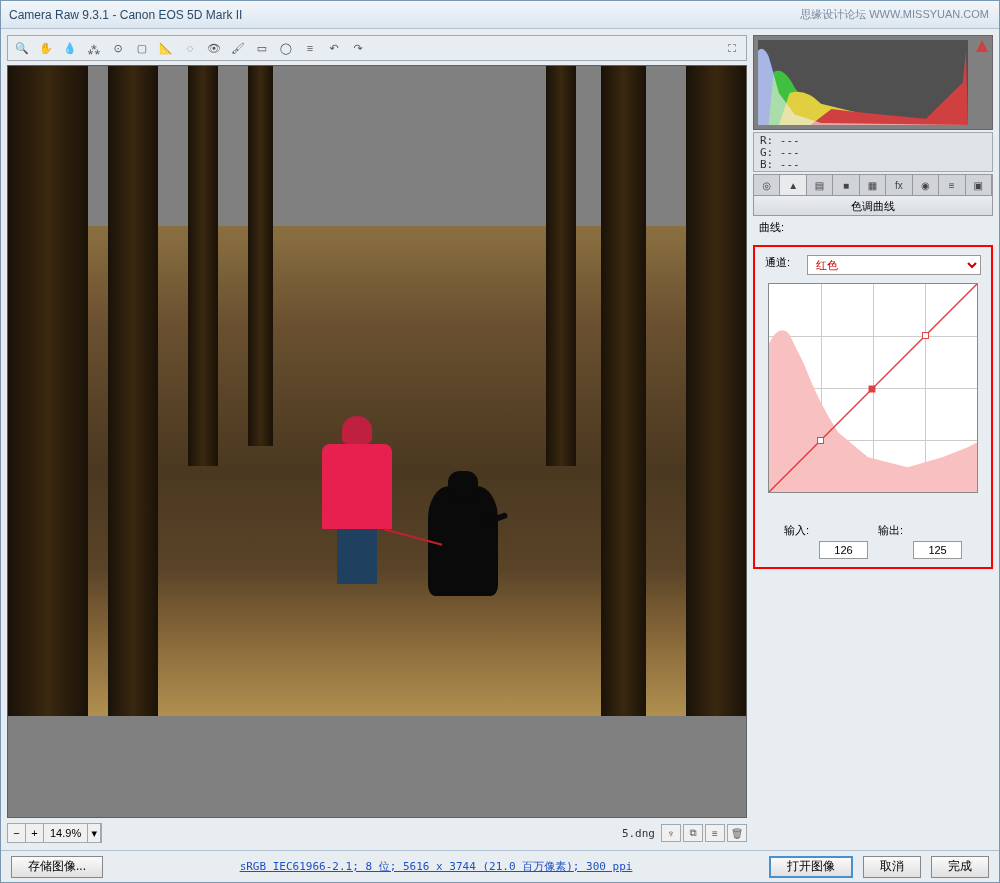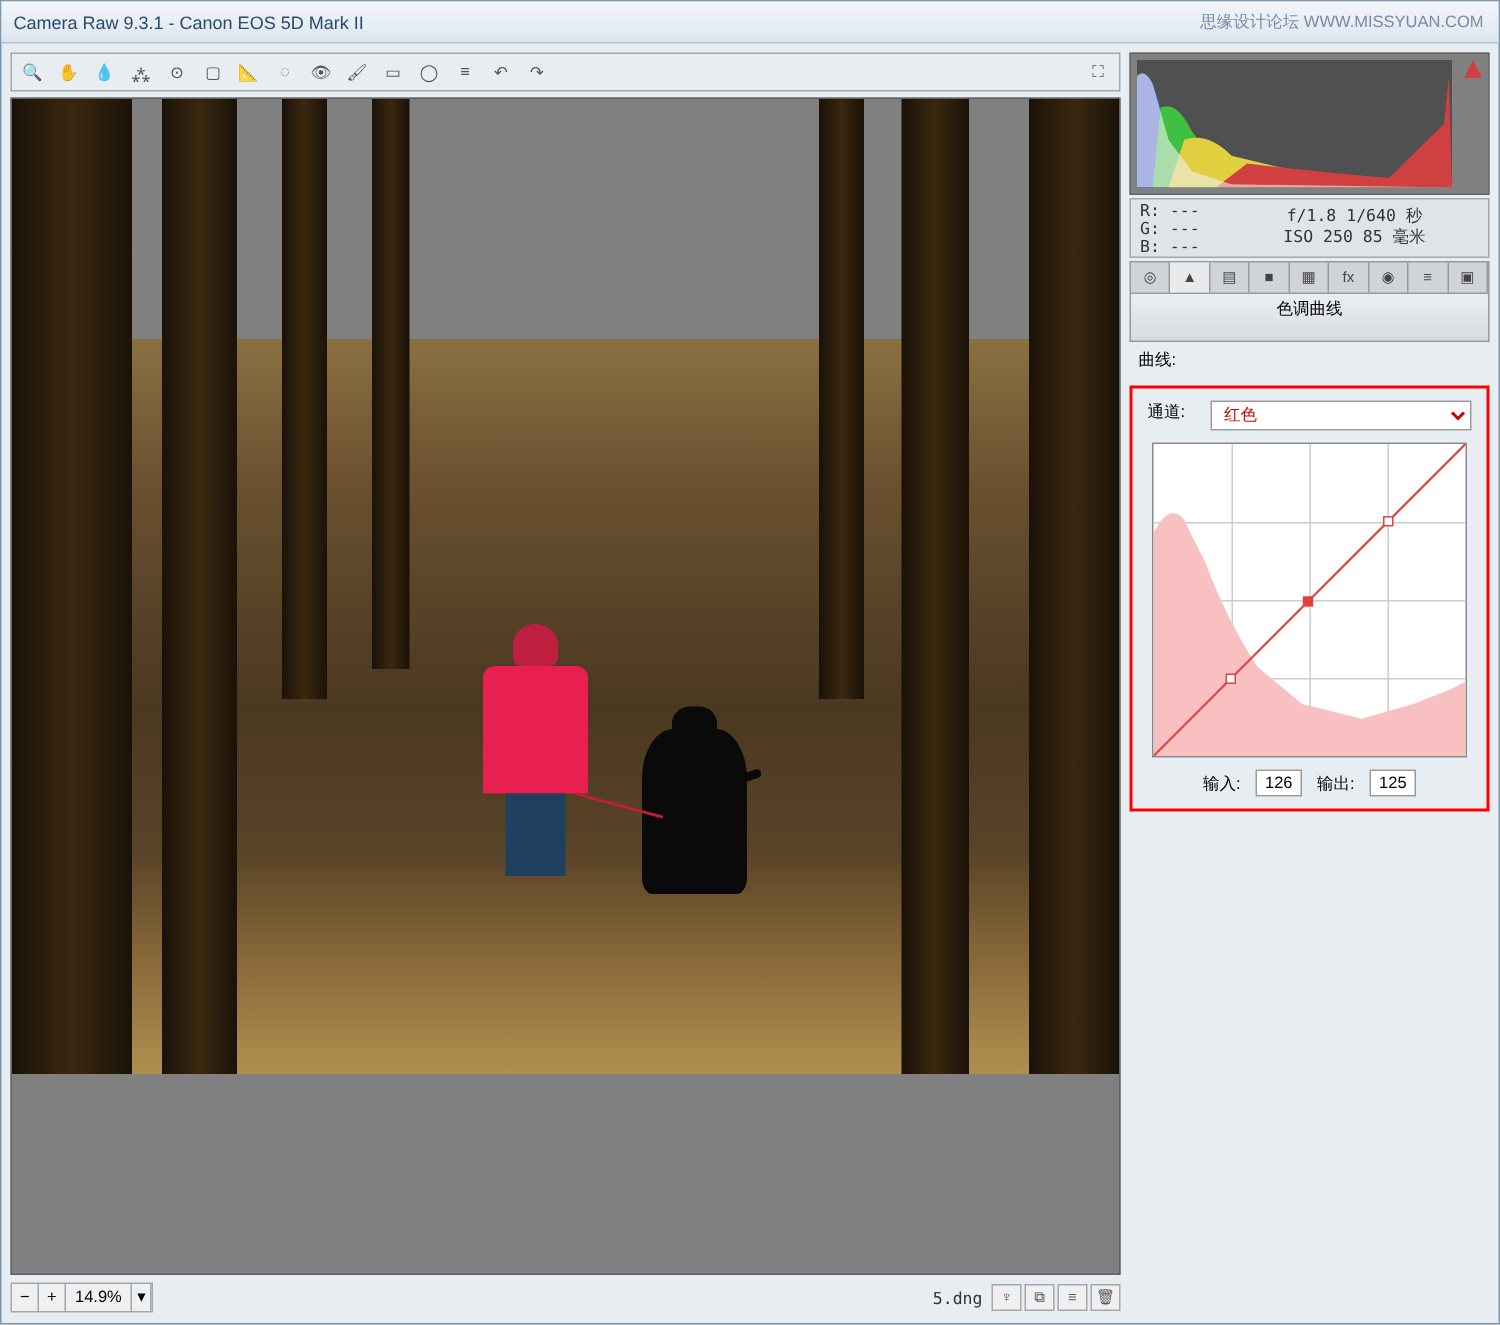--- a/index.html
+++ b/index.html
@@ -30,36 +30,36 @@
 .footer .btn.save { float:left; }
 .footer .fspacer { flex: 1; }
 .histo-panel { height: 95px; border: 1px solid #666; background: #808080; position: relative; margin-bottom: 2px; }
 .histo-inner { position: absolute; inset: 4px 24px 4px 4px; background: #505050; }
 .histo-info { height: 40px; background: #e0e4e8; border: 1px solid #a0a8b0; margin-bottom: 2px; display: flex; font-family: monospace; font-size: 11px; color: #333; }
 .histo-rgb { width: 60px; padding: 2px 6px; line-height: 12px; }
 .histo-exif { flex: 1; text-align: center; padding: 4px 0; line-height: 14px; }
 .panel-tabs { height: 22px; background: #d0d4d8; border: 1px solid #999; display: flex; }
 .ptab { width: 27px; height: 20px; border-right: 1px solid #999; display: flex; align-items: center; justify-content: center; cursor: pointer; font-size: 10px; color: #444; }
 .ptab.active { background: #e8eaec; }
-.panel-title { height: 32px; background: linear-gradient(#eaeef2,#d8dce0); border: 1px solid #999; border-top: none; text-align: center; line-height: 20px; font-size: 11px; }
+.panel-title { height: 20px; background: linear-gradient(#eaeef2,#d8dce0); border: 1px solid #999; border-top: none; text-align: center; line-height: 20px; font-size: 11px; }
 .sub-tabs { height: 22px; display: flex; border-bottom: 1px solid #999; margin-top: 2px; }
 .stab { padding: 2px 10px; border: 1px solid #999; border-bottom: none; background: #d8dce0; margin-right: 2px; cursor: pointer; border-radius: 3px 3px 0 0; }
 .stab.active { background: #f0f2f5; }
 .field-row { display: flex; align-items: flex-start; padding: 4px 6px; gap: 6px; }
 .field-row label { width: 36px; }
 .field-row select { flex: 1; height: 20px; border: 1px solid #999; background: #fff; font-size: 11px; padding: 0 4px; }
 .curve-panel { border: 2px solid #ff0000; padding: 4px; margin-top: 6px; }
 .curve-box { width: 210px; height: 210px; border: 1px solid #888; background: #fff; margin: 4px auto; position: relative; }
 .curve-grid { position: absolute; inset: 0; }
 .curve-grid::before, .curve-grid::after { content: ''; position: absolute; background: #ccc; }
 .gline { position: absolute; background: #ccc; }
 .gh { width: 100%; height: 1px; }
 .gv { height: 100%; width: 1px; }
 .curve-io { display: flex; justify-content: center; gap: 10px; padding: 4px 0; align-items: center; }
-.curve-io input { width: 31px; height: 18px; border: 1px solid #999; text-align: center; font-size: 11px; }
+.curve-io input { width: 49px; height: 18px; border: 1px solid #999; text-align: center; font-size: 11px; margin-top: 40px; }
 .preview-img { position: absolute; top: 160px; left: 0; right: 0; height: 490px; background: linear-gradient(180deg, #8a7040 0%, #6a5030 20%, #4a3820 50%, #5a4428 70%, #8a6a3a 85%, #b09050 100%); }
 .preview-sky { position: absolute; top: 160px; left: 0; right: 0; height: 160px; background: linear-gradient(180deg, #d0d0c0, #c0b890); }
 .tree { position: absolute; background: linear-gradient(90deg, #1a1208, #3a2810, #1a1208); }
 .child { position: absolute; top: 350px; left: 310px; width: 78px; height: 180px; }
 .child .hat { width: 30px; height: 28px; background: #c02040; border-radius: 50% 50% 20% 20%; margin: 0 auto; }
 .child .jacket { width: 70px; height: 85px; background: #e82050; border-radius: 8px 8px 0 0; margin: 0 auto; }
 .child .legs { width: 40px; height: 55px; background: #204060; margin: 0 auto; }
 .dog { position: absolute; top: 420px; left: 420px; width: 70px; height: 110px; background: #0a0a0a; border-radius: 30% 30% 10% 10%; }
 .dog .head { width: 30px; height: 28px; background: #0a0a0a; border-radius: 40%; margin: -15px auto 0; }
 .dog .tail { position: absolute; right: -10px; top: 30px; width: 25px; height: 6px; background: #0a0a0a; border-radius: 3px; transform: rotate(-20deg); }
@@ -155,24 +155,20 @@
             <path d="M0,80 L0,10 Q5,5 10,15 L20,50 L35,70 L60,78 L200,80 Z" fill="#f0f0f0" opacity="0.6"></path>
           </svg>
         </div>
       </div>
       <div class="histo-info">
         <div class="histo-rgb">
           <div>R: ---</div>
           <div>G: ---</div>
           <div>B: ---</div>
         </div>
-        <div class="histo-exif">
-          <div>f/1.8  1/640 秒</div>
-          <div>ISO 250  85 毫米</div>
-        </div>
       </div>
       <div class="panel-tabs">
         <div class="ptab">◎</div>
         <div class="ptab active">▲</div>
         <div class="ptab">▤</div>
         <div class="ptab">■</div>
         <div class="ptab">▦</div>
         <div class="ptab">fx</div>
         <div class="ptab">◉</div>
         <div class="ptab">≡</div>
@@ -206,13 +202,20 @@
         </div>
         <div class="curve-io">
           <span>输入:</span>
           <input value="126" style="">
           <span>输出:</span>
           <input value="125" style="">
         </div>
       </div>
     </div>
   </div>
+  <div class="footer">
+    <div class="btn save">存储图像...</div>
+    <div class="fspacer" style="text-align:center"><span class="link">sRGB IEC61966-2.1; 8 位; 5616 x 3744 (21.0 百万像素); 300 ppi</span></div>
+    <div class="btn primary">打开图像</div>
+    <div class="btn">取消</div>
+    <div class="btn">完成</div>
+  </div>
 </div>
 
 </body></html>

